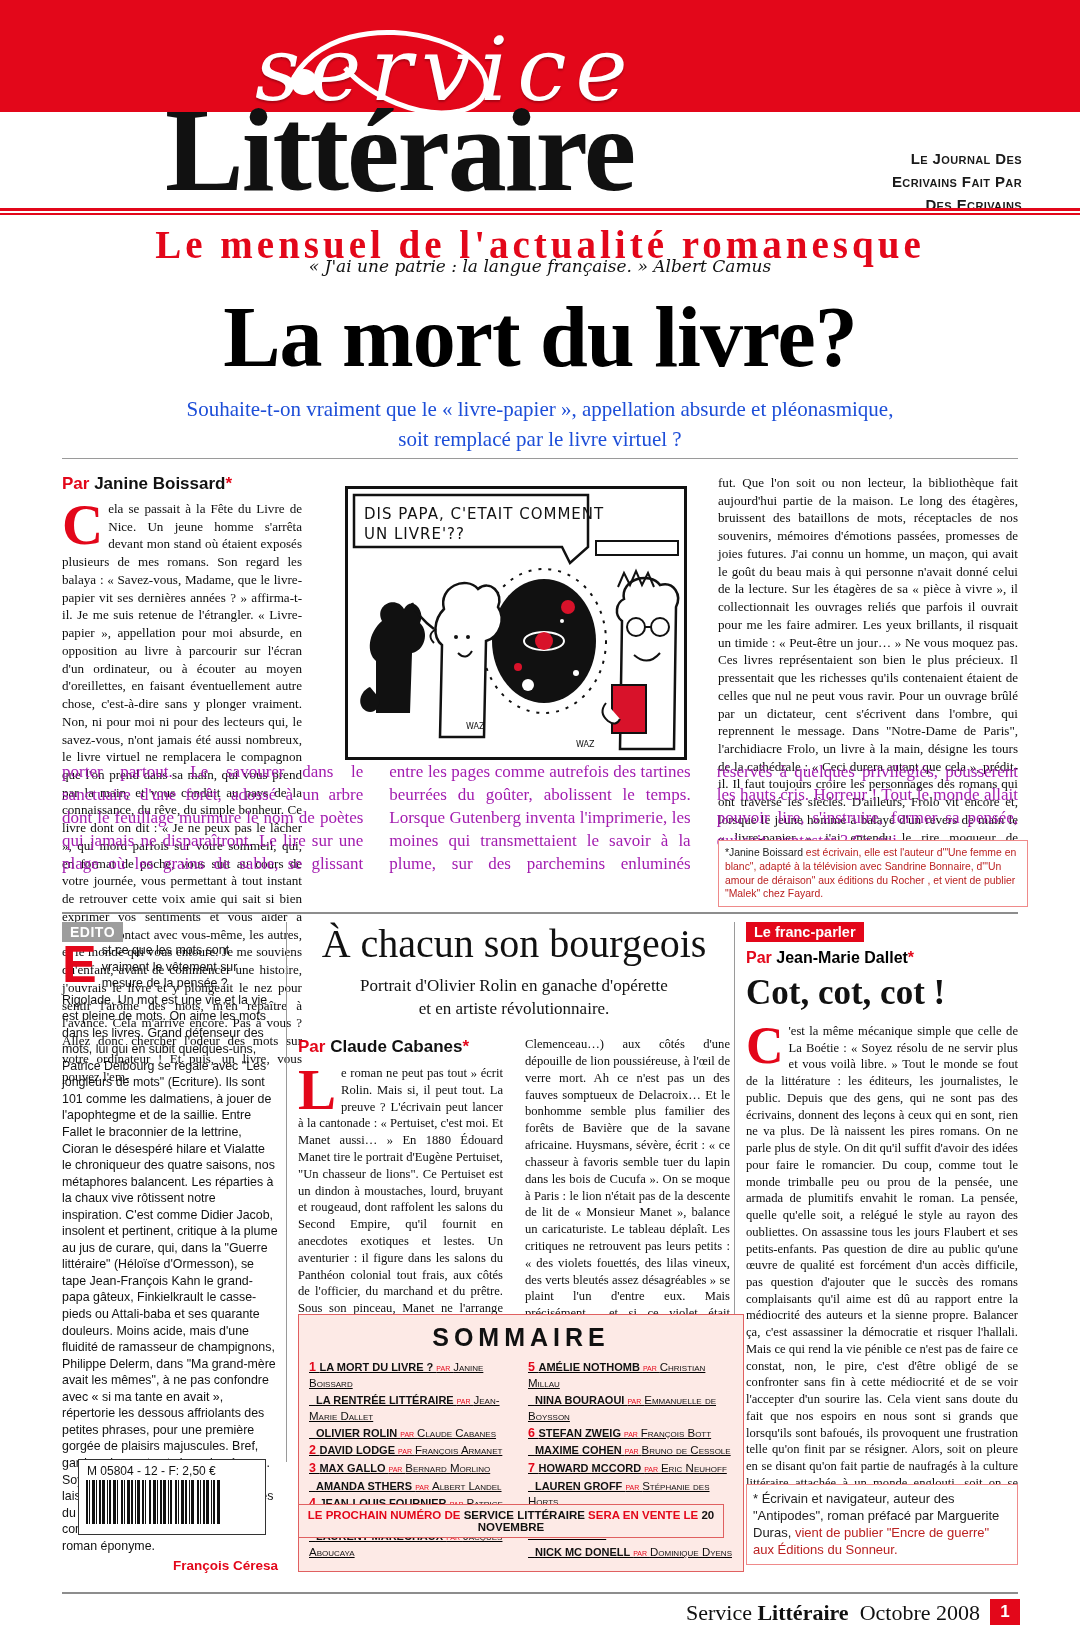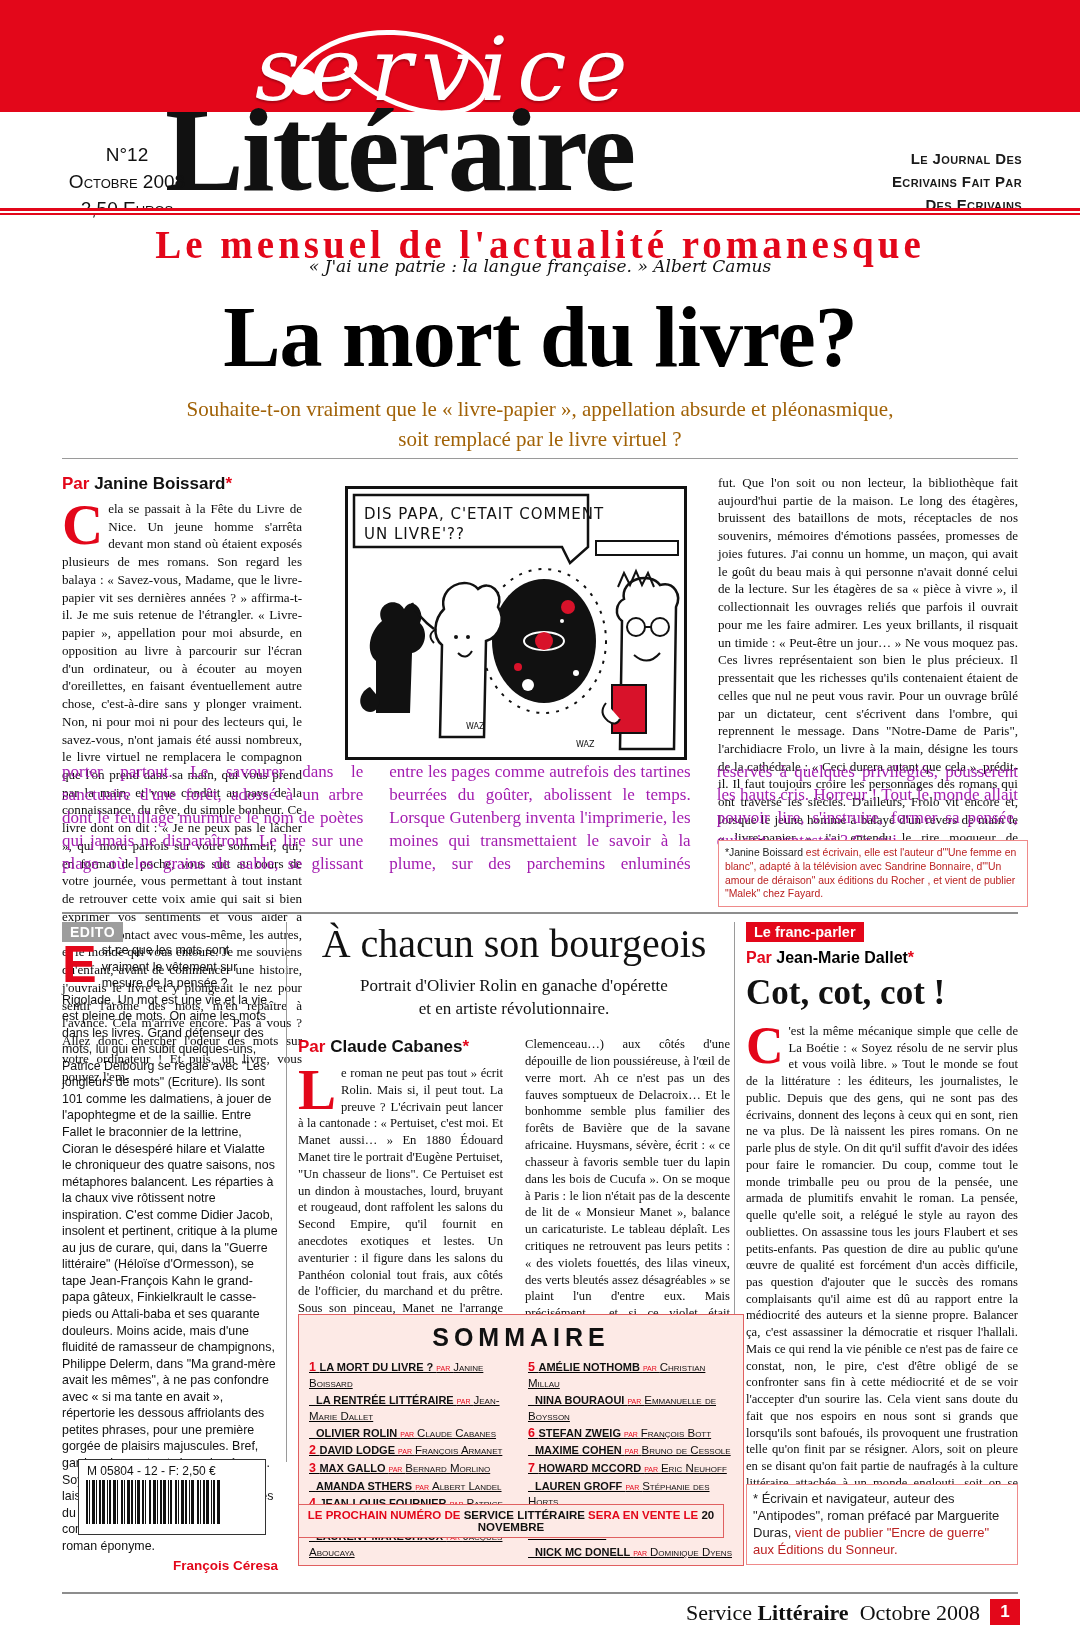--- a/index.html
+++ b/index.html
@@ -58,21 +58,21 @@
   }
   
   .headline{
     position:absolute;left:0;top:292px;width:1080px;text-align:center;
     font-family:"Liberation Serif", serif;
     font-size:86px;font-weight:700;color:#000;letter-spacing:-1px;line-height:1.05;
   }
   .subhead{
     position:absolute;left:140px;top:395px;width:800px;text-align:center;
     font-family:"Liberation Serif", serif;
-    font-size:21px;line-height:1.42;color:#a16207;
+    font-size:21px;line-height:1.42;color:#1d4ed8;
   }
   .rule-thin-top{position:absolute;left:62px;top:458px;width:956px;height:1px;background:#9a9a9a;}
   
   .col{position:absolute;font-family:"Liberation Serif", serif;}
   .byline{
     font-family:"Liberation Sans", sans-serif;
     font-size:17px;font-weight:700;color:#111;margin-bottom:6px;
   }
   .byline .par{color:#e3071a;}
   .byline .star{color:#e3071a;}
@@ -153,21 +153,21 @@
   .feature-cols{
     margin-top:16px;column-count:2;column-gap:22px;
     font-family:"Liberation Serif", serif;
     font-size:12.6px;line-height:1.335;text-align:justify;color:#0d0d0d;
   }
   .suite{color:#e3071a;font-size:12px;}
   .dots{color:#e3071a;letter-spacing:1px;}
   
   .sommaire{
     position:absolute;left:298px;top:1314px;width:424px;
-    border:1px solid #e06060;background:#fdeae6;padding:8px 10px 4px;
+    border:1px solid #e06060;background:#fdeae6;padding:8px 10px 10px;
   }
   .sommaire-h{
     font-family:"Liberation Sans", sans-serif;
     text-align:center;font-size:25px;font-weight:700;letter-spacing:5px;color:#111;
     margin-bottom:7px;
   }
   .som-cols{display:flex;gap:14px;}
   .som-col{width:50%;font-family:"Liberation Sans",sans-serif;font-size:11px;line-height:1.33;}
   .som-item{margin-bottom:1px;text-decoration:underline;}
   .som-num{color:#e3071a;font-weight:700;font-size:12.5px;}
@@ -230,25 +230,20 @@
 
 <div class="masthead">
   <div class="red-band"></div>
   <div class="logo-area">
     <div class="logo-service">service</div>
     <svg class="logo-swirl" viewBox="0 0 300 110">
       <path d="M40 70 C 60 20, 130 5, 190 25 C 245 44, 250 85, 210 95 C 170 104, 120 80, 95 52" fill="none" stroke="#ffffff" stroke-width="5"></path>
       <circle cx="54" cy="66" r="13" fill="#ffffff"></circle>
     </svg>
     <div class="logo-litteraire">Littéraire</div>
-    <div class="issue-block">
-      <div>N°12</div>
-      <div class="sc">Octobre 2008</div>
-      <div class="sc">2,50 Euros</div>
-    </div>
     <div class="tagline-right">
       <div>Le Journal Des</div>
       <div>Ecrivains Fait Par</div>
       <div>Des Ecrivains</div>
     </div>
   </div>
   <div class="rule-red-double">
       <div></div>
       <div></div>
       <div></div>

